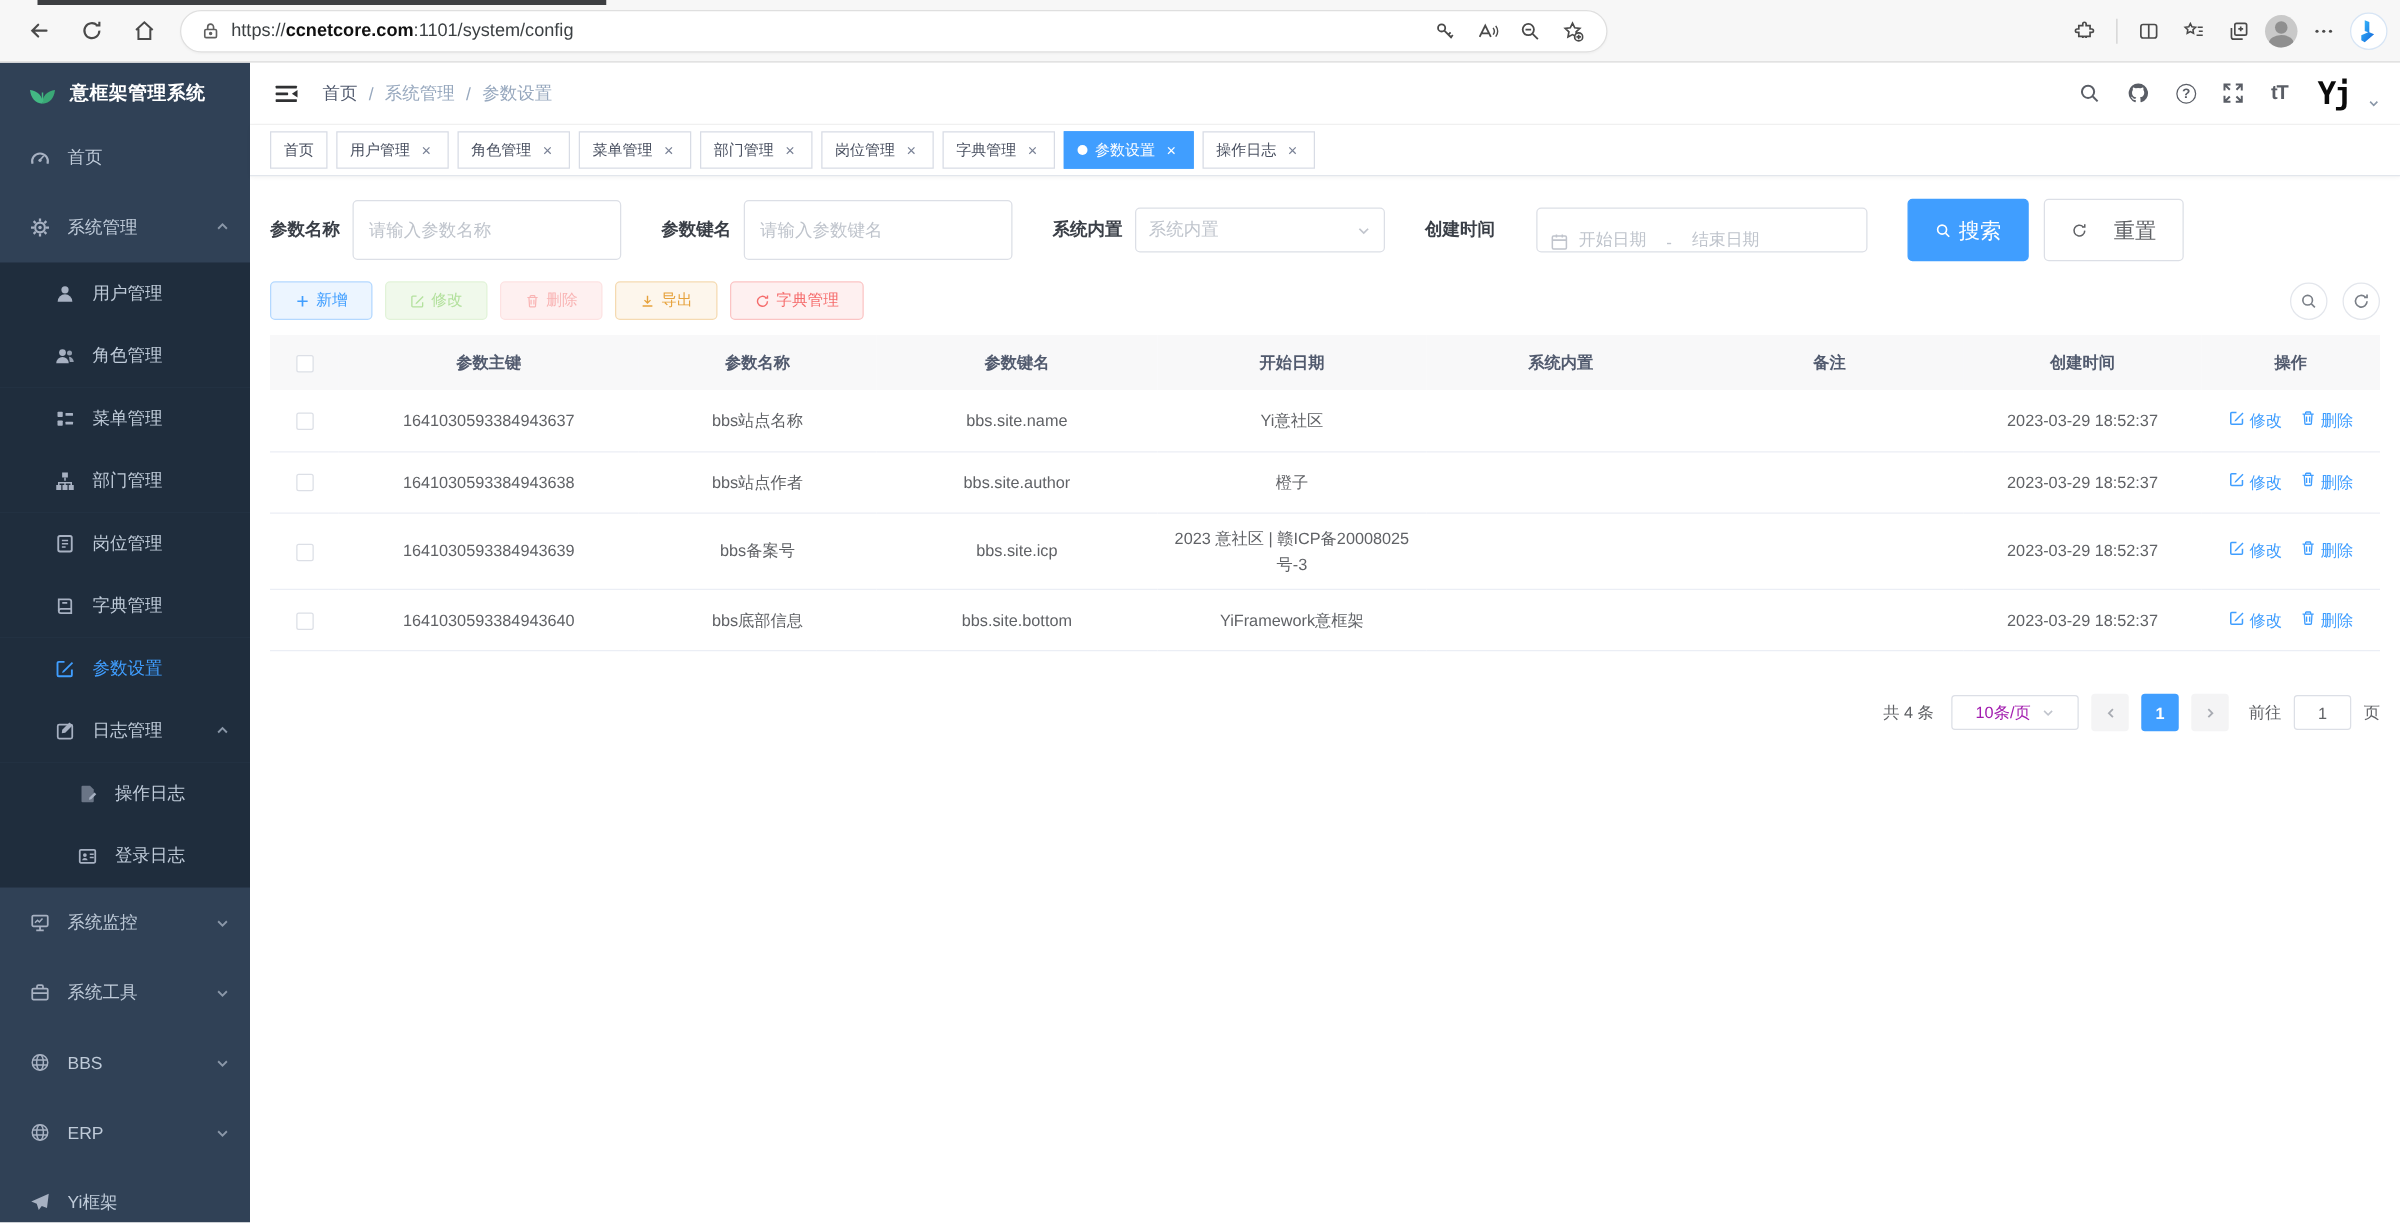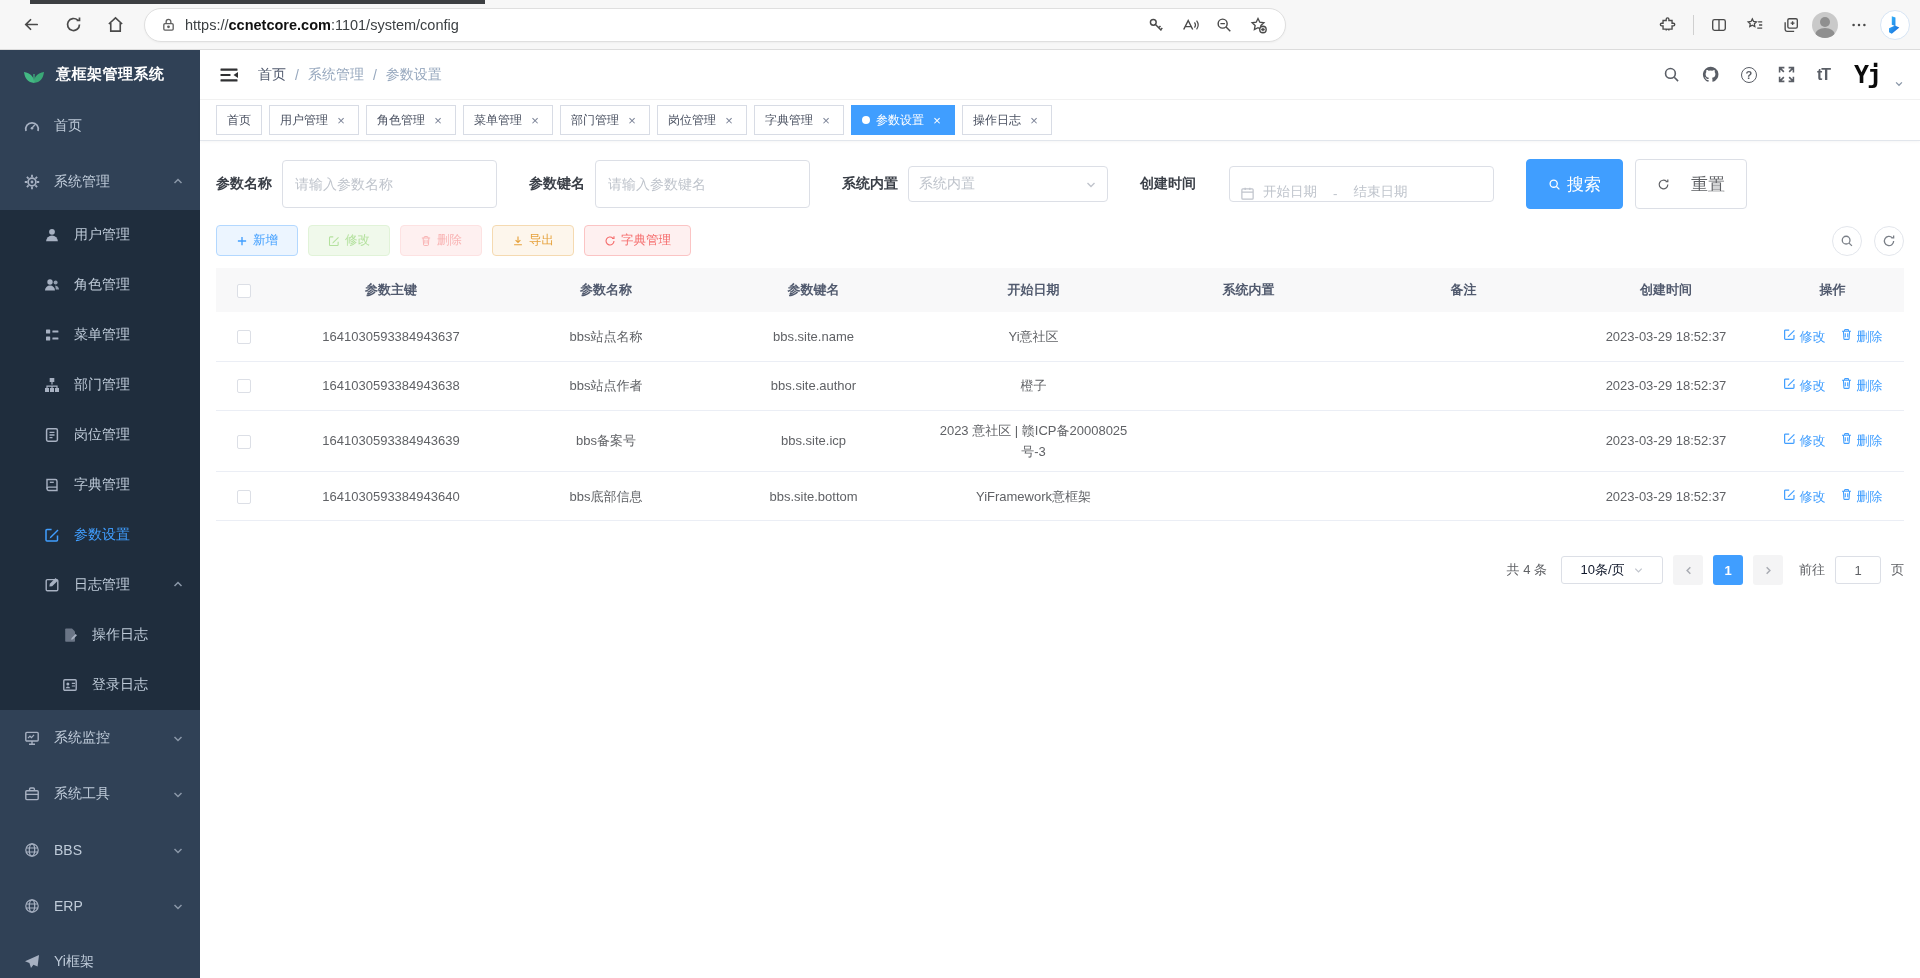--- a/index.html
+++ b/index.html
@@ -123,21 +123,21 @@
   .cb { width:14px; height:14px; border:1px solid #dcdfe6; border-radius:2px; background:#fff; display:inline-block; vertical-align:middle; cursor:pointer; }
   .op-link { color:#409eff; display:inline-flex; align-items:center; gap:4px; cursor:pointer; }
   .op-link + .op-link { margin-left:14px; }
   .op-link svg { width:13px; height:13px; }
 
   
   .pager { display:flex; align-items:center; justify-content:flex-end; gap:10px; padding:34px 16px 0 0;
     font-size:13px; color:#606266; }
   .pg-total { margin-right:4px; }
   .pg-size { width:102px; height:28px; border:1px solid #dcdfe6; border-radius:3px; display:flex; align-items:center;
-    justify-content:center; gap:8px; color:#0f172a; cursor:pointer; background:#fff; }
+    justify-content:center; gap:8px; color:#a21caf; cursor:pointer; background:#fff; }
   .pg-size svg { width:11px; height:11px; color:#c0c4cc; }
   .pg-btn { width:30px; height:30px; border-radius:3px; background:#f4f4f5; color:#a8abb2; display:flex;
     align-items:center; justify-content:center; cursor:pointer; }
   .pg-btn svg { width:11px; height:11px; }
   .pg-cur { width:30px; height:30px; border-radius:3px; background:#409eff; color:#fff; display:flex;
     align-items:center; justify-content:center; font-weight:700; cursor:pointer; }
   .pg-goto { margin-left:6px; }
   .pg-input { width:46px; height:28px; border:1px solid #dcdfe6; border-radius:3px; text-align:center;
     font-size:13px; color:#606266; outline:none; font-family:inherit; }
 </style>

